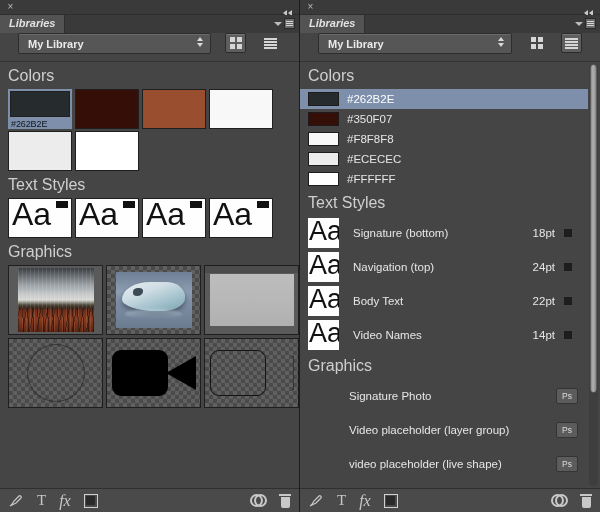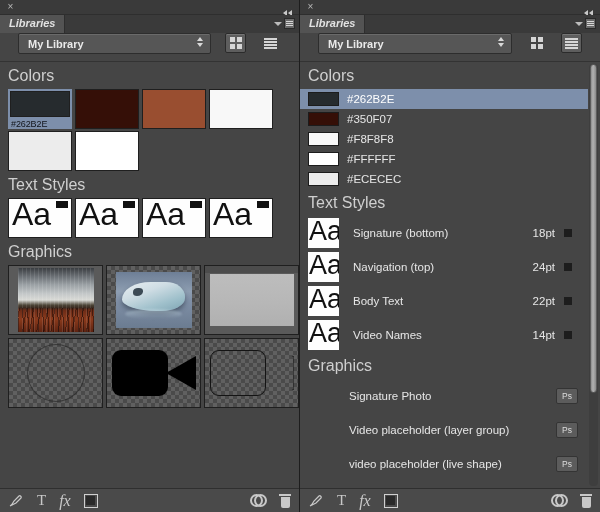--- a/index.html
+++ b/index.html
@@ -428,26 +428,26 @@
         </div>
         <div class="row colorrow">
           <span class="swatch" style="background:#350F07"></span>
           <span class="label">#350F07</span>
         </div>
         <div class="row colorrow">
           <span class="swatch" style="background:#F8F8F8"></span>
           <span class="label">#F8F8F8</span>
         </div>
         <div class="row colorrow">
+          <span class="swatch" style="background:#ECECEC"></span>
+          <span class="label">#ECECEC</span>
+        </div>
+        <div class="row colorrow">
           <span class="swatch" style="background:#FFFFFF"></span>
           <span class="label">#FFFFFF</span>
-        </div>
-        <div class="row colorrow">
-          <span class="swatch" style="background:#ECECEC"></span>
-          <span class="label">#ECECEC</span>
         </div>
 
         <div class="sechead">Text Styles</div>
 
         <div class="row tsrow">
           <span class="aathumb">
             <span class="aa">Aa</span>
           </span>
           <span class="label">Signature (bottom)</span>
           <span class="pt">18pt</span>

